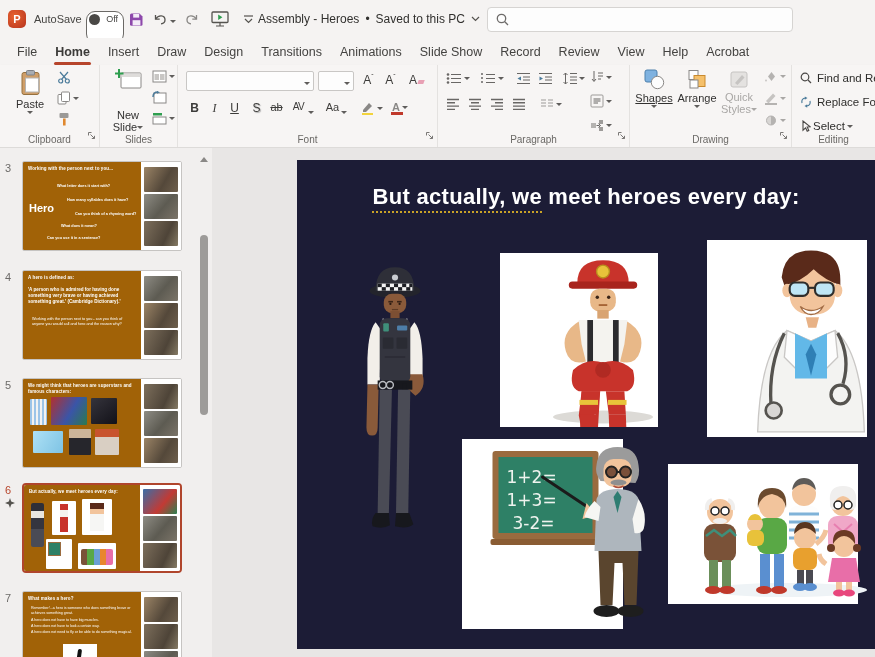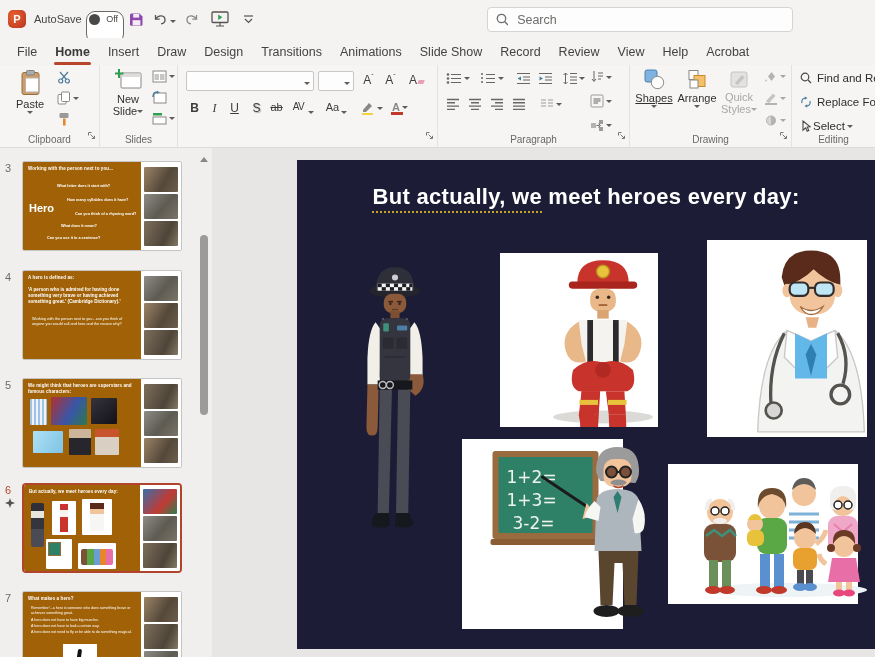--- a/index.html
+++ b/index.html
@@ -123,26 +123,33 @@
         <path d="M7.2 3.4 L11.4 6.2 L7.2 9Z" fill="#2e9e4f"></path>
         <path d="M9 11.5 V14.5 M5 15 H13" stroke="#55534f" stroke-width="1.2"></path>
       </svg>
   </span>
   <span class="tb-btn" style="left:238px;">
     <svg width="11" height="10">
         <path d="M1 2 H10" stroke="#55534f" stroke-width="1.2"></path>
         <path d="M2 5 L5.5 8.5 L9 5" fill="none" stroke="#55534f" stroke-width="1.2"></path>
       </svg>
   </span>
+  <div class="title-group">
+    <span>Assembly - Heroes</span>
+    <span>•</span>
+    <span>Saved to this PC</span>
+    <svg width="9" height="6">
+        <path d="M1 1 L4.5 4.5 L8 1" fill="none" stroke="#55534f" stroke-width="1.2"></path>
+      </svg>
+  </div>
   <div class="searchbox">
     <svg width="13" height="13">
         <circle cx="5.5" cy="5.5" r="4.2" fill="none" stroke="#6e6c6a" stroke-width="1.3"></circle>
         <path d="M8.8 8.8 L12 12" stroke="#6e6c6a" stroke-width="1.3"></path>
       </svg>
-    <input type="text" placeholder="Search" style="">
   </div>
 </div>
 
 <div class="tabsrow">
   <span class="tab">File</span>
   <span class="tab active">Home</span>
   <span class="tab">Insert</span>
   <span class="tab">Draw</span>
   <span class="tab">Design</span>
   <span class="tab">Transitions</span>
@@ -195,21 +202,21 @@
     </span>
   </div>
 
   <div class="group" style="left:100px;width:78px;">
     <div class="bigbtn" style="left:6px;top:4px;width:44px;">
       <svg width="27" height="23">
           <rect x="6" y="4" width="20" height="15" rx="1" fill="#fff" stroke="#8a8886"></rect>
           <rect x="6.5" y="4.5" width="19" height="3.5" fill="#dedcda"></rect>
           <path d="M4 0 V9 M-0.5 4.5 H8.5" stroke="#2e9e4f" stroke-width="2"></path>
         </svg>
-      <span style="line-height:10px;">New</span>
+      <span style="line-height:10px;margin-top:16px;">New</span>
       <span style="display:flex;align-items:center;line-height:10px;">
           <span>Slide</span>
           <span class="chev"></span>
         </span>
     </div>
     <div class="mini" style="left:52px;top:5px;">
       <svg width="15" height="13">
           <rect x="1" y="1" width="13" height="11" fill="#fff" stroke="#8a8886"></rect>
           <rect x="2.5" y="4" width="4.5" height="6" fill="#c8c6c4"></rect>
           <rect x="8" y="4" width="4.5" height="6" fill="#c8c6c4"></rect>
@@ -264,20 +271,21 @@
       <span class="chev"></span>
     </span>
     <span class="mini" style="left:214px;top:36px;">
       <span style="font-size:11px;font-weight:bold;color:#8a8886;">A</span>
       <svg width="12" height="14" style="position:absolute;left:-1px;top:10px;">
           <rect x="0" y="1" width="12" height="3" fill="#c0392b"></rect>
         </svg>
       <span class="chev"></span>
     </span>
 
+    <span class="glabel">Font</span>
     <span class="launcher">
       <svg width="9" height="9">
           <path d="M1.5 1.5 H4.5 M1.5 1.5 V4.5 M3.5 3.5 L7.5 7.5 M7.5 4.8 V7.5 H4.8" stroke="#7a7876" fill="none"></path>
         </svg>
     </span>
   </div>
 
   <div class="group" style="left:438px;width:192px;">
     <span class="mini" style="left:8px;top:7px;">
       <svg width="16" height="13">

